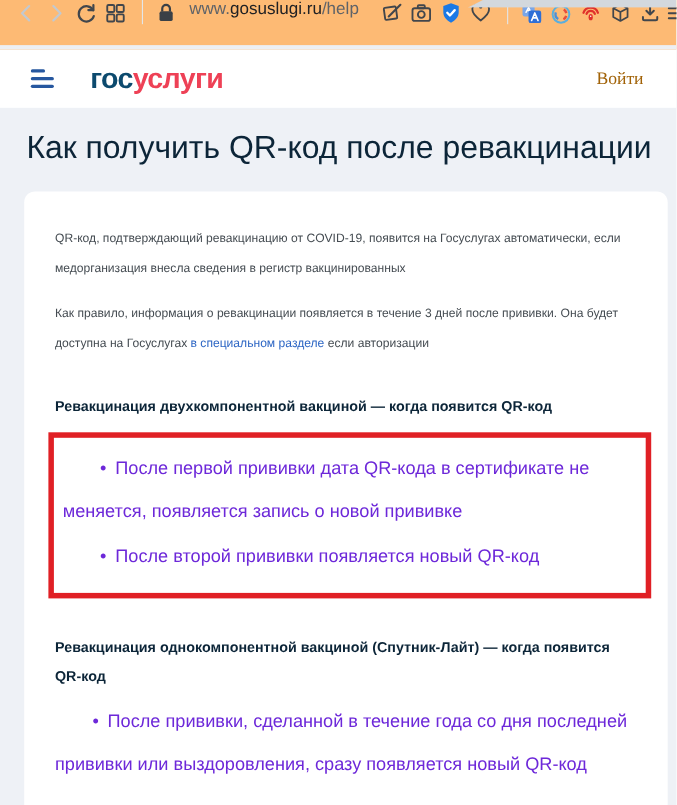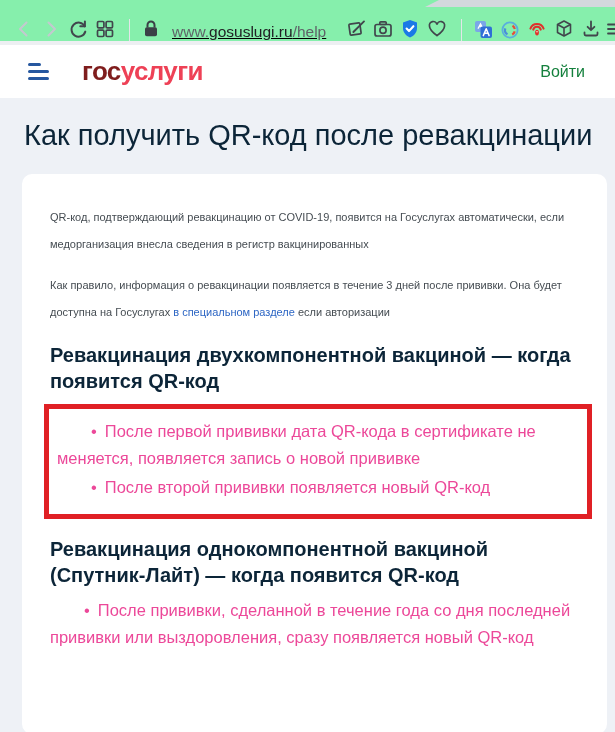--- a/index.html
+++ b/index.html
@@ -6,26 +6,25 @@
   html,body { width:615px; height:732px; overflow:hidden; }
   body {
     font-family: "Liberation Sans", sans-serif;
     background:#eef1f6;
   }
 
   
   .toolbar {
     position:relative;
     height:45px;
-    background:#86efac;
+    background:#fdba74;
     border-bottom:4px solid #edeff2;
     display:flex;
-    align-items:flex-end;
+    align-items:flex-start;
     padding-left:12px;
-    text-decoration:underline;
   }
   .tab-strip {
     position:absolute; top:0; right:0;
     width:190px; height:7px;
     background:#d3d8dd;
     clip-path:polygon(14px 0, 100% 0, 100% 100%, 0 100%);
   }
   .icon-btn {
     width:24px; height:24px;
     display:flex; align-items:center; justify-content:center;
@@ -44,46 +43,46 @@
   .site-header {
     height:53px; background:#fff;
     display:flex; align-items:center;
     padding:0 30px 0 28px;
   }
   .burger { width:21px; display:flex; flex-direction:column; gap:4px; cursor:pointer; }
   .burger i { display:block; height:2.8px; border-radius:2px; background:#26579f; }
   .burger i.short { width:13px; }
   .burger i.long  { width:21px; }
   .logo { margin-left:33px; font-size:26px; font-weight:800; letter-spacing:-0.6px; cursor:pointer; }
-  .logo .lg-blue { color:#7f1d1d; }
+  .logo .lg-blue { color:#0c4a6e; }
   .logo .lg-red  { color:#ee4156; }
-  .login-link { margin-left:auto; font-size:16px; color:#15803d; cursor:pointer; }
+  .login-link { margin-left:auto; font-size:16px; color:#a16207; cursor:pointer;font-family:Liberation Serif, serif; }
 
   
   .page { padding:12px 8px 0 22px; }
   h1.page-title {
     font-size:29px; line-height:1.32; font-weight:400;
     color:#0c2538; margin:6px 0 20px 2px;
   }
   .card {
     background:#fff; border-radius:10px;
     padding:30px 28px 24px 28px;
     min-height:560px;
   }
   .card p {
     font-size:11px; line-height:26.5px; color:#454c52;
     margin-bottom:15px;
   }
   .card a.inline-link { color:#2d66c4; text-decoration:none; cursor:pointer; }
   h2.sec-heading {
-    font-size:20px; line-height:26px; font-weight:700;
-    color:#0c2538; margin:17px 0 9px 0;
+    font-size:13px; line-height:26px; font-weight:700;
+    color:#0c2538; margin:32px 0 9px 0;
   }
   .bullet {
-    font-size:16.5px; line-height:27px; color:#ec4899;
+    font-size:16.5px; line-height:39px; color:#6d28d9;
     text-indent:34px; margin-bottom:2px;
   }
   .bullet::before { content:"•"; margin-right:8px; }
   .highlight-box {
     border:5px solid #e02025;
     margin:10px -13px 12px -6px;
     padding:9px 6px 11px 8px;
   }
   svg { display:block; }
 </style>

